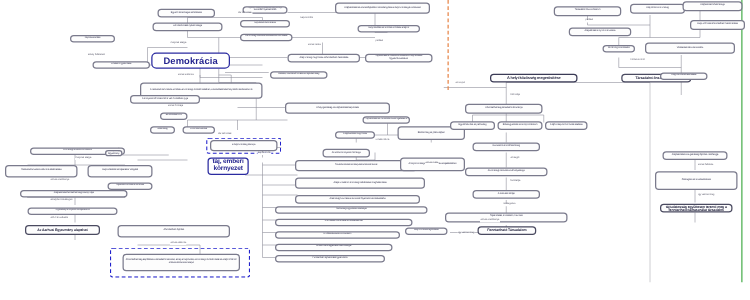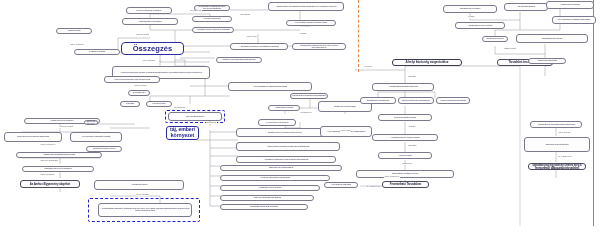--- a/index.html
+++ b/index.html
@@ -218,21 +218,21 @@
     </g>
   </svg>
 
   <div class="vline-dashed" style="left:358px;top:0;height:72px;"></div>
 
   <div class="edge-green" style="left:593px;top:0;height:226px;"></div>
 
   <div class="group-dashed" style="left:88px;top:198px;width:112px;height:24px;"></div>
   <div class="group-dashed" style="left:165px;top:110px;width:60px;height:13px;"></div>
 
-  <div class="node hero" style="left:121px;top:42px;width:63px;height:13px;">Összegzés</div>
+  <div class="node hero" style="left:121px;top:42px;width:63px;height:13px;">Demokrácia</div>
   <div class="node hero2" style="left:166px;top:126px;width:33px;height:14px;">táj, emberi környezet</div>
 
   <div class="node strong" style="left:392px;top:59px;width:70px;height:7px;">A helyi közösség megerősítése</div>
   <div class="node strong2" style="left:497px;top:59px;width:56px;height:7px;">Társadalmi önszerveződés</div>
   <div class="node strong2" style="left:382px;top:181px;width:47px;height:7px;">Fenntartható Társadalom</div>
 
   <div class="node tiny" style="left:126px;top:7px;width:46px;height:7px;">Egyenlő lehetőségek és feltételek</div>
   <div class="node tiny" style="left:122px;top:18px;width:56px;height:7px;">a döntéshozatal nyilvánossága</div>
   <div class="node tiny" style="left:56px;top:28px;width:36px;height:6px;">Népszuverenitás</div>
   <div class="node tiny" style="left:74px;top:49px;width:46px;height:6px;">a hatalom gyakorlása</div>

